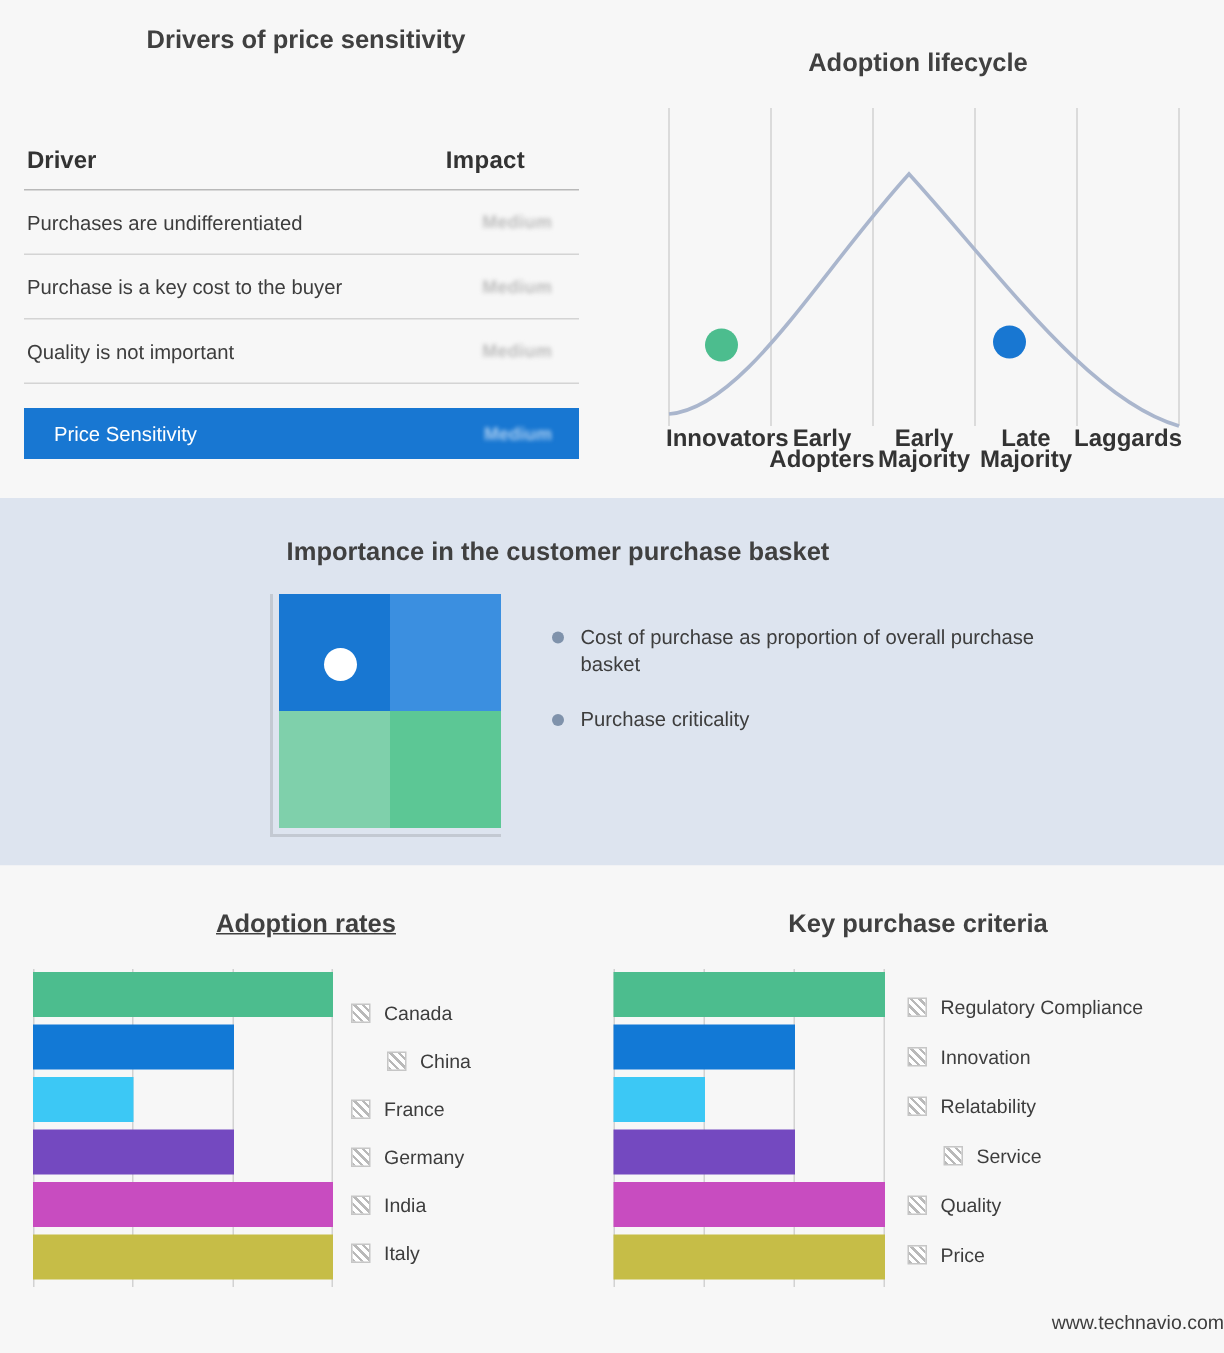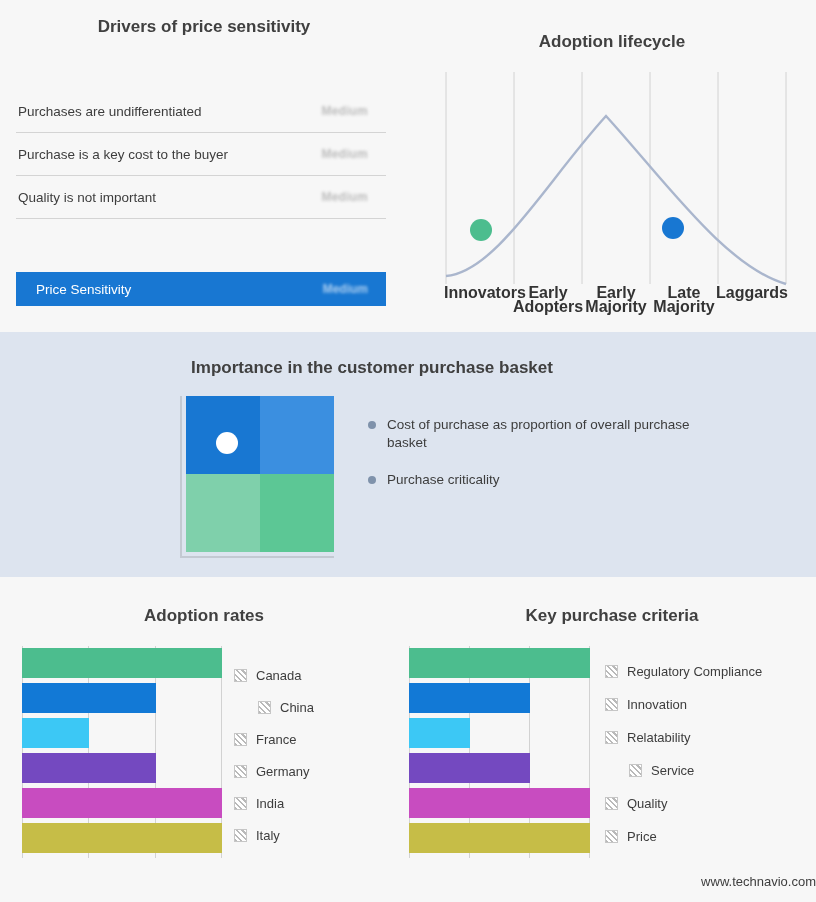--- a/index.html
+++ b/index.html
@@ -175,20 +175,21 @@
   #bottom-section {
     position: absolute;
     left: 0; top: 577px;
     width: 816px; height: 325px;
     background: #f7f7f7;
   }
   #rates-title {
     position: absolute;
     left: 0; top: 29px;
     width: 408px;
+    text-decoration: underline;
   }
   #criteria-title {
     position: absolute;
     left: 408px; top: 29px;
     width: 408px;
   }
   .barchart {
     position: absolute;
     top: 69px;
   }
@@ -235,20 +236,24 @@
 </style>
 </head>
 <body>
 
 <div id="top-section">
 
   <div id="drivers-panel">
     <div id="drivers-title" class="panel-title">Drivers of price sensitivity</div>
 
     <div id="drivers-table">
+      <div class="dt-row dt-head">
+        <div class="dt-driver">Driver</div>
+        <div class="dt-impact">Impact</div>
+      </div>
       <div class="dt-row">
         <div class="dt-driver">Purchases are undifferentiated</div>
         <div class="dt-impact">Medium</div>
       </div>
       <div class="dt-row">
         <div class="dt-driver">Purchase is a key cost to the buyer</div>
         <div class="dt-impact">Medium</div>
       </div>
       <div class="dt-row">
         <div class="dt-driver">Quality is not important</div>

